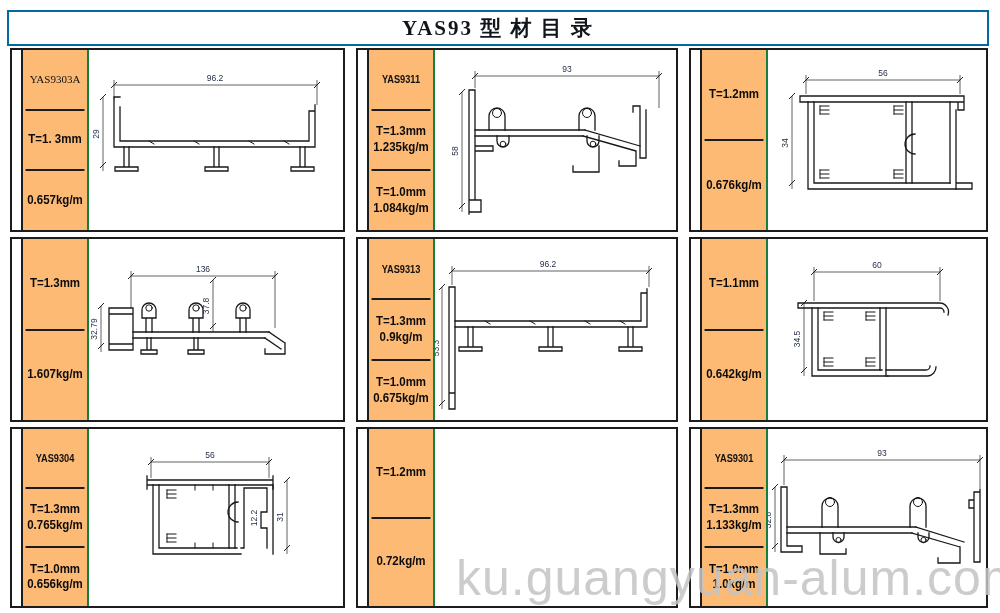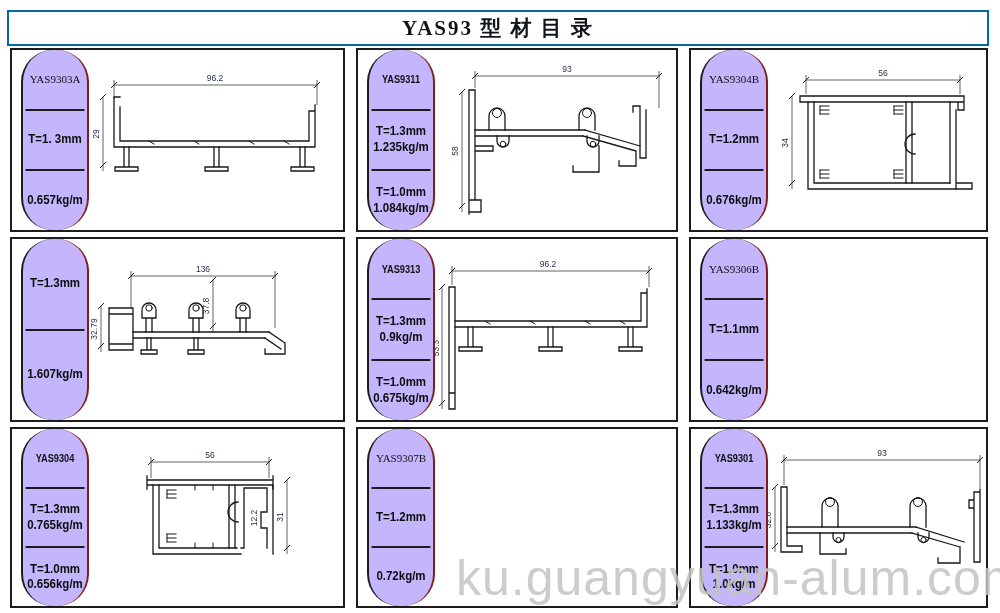--- a/index.html
+++ b/index.html
@@ -21,22 +21,22 @@
     position:absolute;left:10px;top:48px;width:978px;
     display:grid;grid-template-columns:335px 322px 299px;grid-template-rows:184px 185px 181px;
     column-gap:11px;row-gap:5px;
   }
   .cell{
     border:2px solid #1c1c1c;background:#fff;position:relative;
     display:flex;flex-direction:row;overflow:hidden;
   }
   .labels{
     width:64px;margin-left:9px;height:100%;flex:0 0 auto;
-    border-left:2px solid #1c1c1c;border-right:2px solid #7f1d1d;
-    display:flex;flex-direction:column;background:#c4b5fd;z-index:2;border-radius:32px;
+    border-left:2px solid #1c1c1c;border-right:2px solid #15803d;
+    display:flex;flex-direction:column;background:#fdba74;z-index:2;
   }
   .lab{
     flex:1 1 0;display:flex;align-items:center;justify-content:center;
     text-align:center;padding:1px 2px;overflow:hidden;
   }
   .lab + .lab{border-top:2px solid #1c1c1c;}
   .model{font-size:10.5px;letter-spacing:0;color:#101010;}
   .serif-model .model{font-family:"Liberation Serif",serif;font-weight:400;font-size:11px;}
   .sans-model .model{font-family:"Liberation Sans",sans-serif;font-weight:700;transform:scaleX(.88);}
   .spec{
@@ -116,21 +116,20 @@
             <circle class="ol2" cx="158" cy="90" r="2.8"></circle>
           <path class="ol" d="M164,92 V118 H138 V112"></path>
           <path class="ol" d="M150,76 L205,92 M148,82 L201,97 M201,97 V112 H184 V107"></path>
           <path class="ol" d="M205,92 V104 M205,60 V92 M211,56 V104 M205,104 H211 M205,60 V52 H198 V58"></path>
         </svg>
       </div>
     </div>
 
     <div class="cell serif-model">
       <div class="labels">
-        <div class="lab model">YAS9304B</div>
         <div class="lab spec">T=1.2mm</div>
         <div class="lab spec">0.676kg/m</div>
       </div>
       <div class="draw">
         <svg width="222" height="172" viewBox="0 0 222 172">
           <path class="dim" d="M38,26 H192 M38,21 V40 M192,21 V40 M24,42 V135"></path>
           <path class="tick" d="M35,29 l6,-6 M189,29 l6,-6 M21,45 l6,-6 M21,132 l6,-6"></path>
           <text class="dimtxt" x="115" y="22" text-anchor="middle">56</text>
           <text class="dimtxt" text-anchor="middle" transform="translate(20,89) rotate(-90)">34</text>
           <path class="ol" d="M32,42 H196 M32,48 H196 M32,42 V48 M196,42 V48 M190,48 V56 M196,48 V56 M190,56 H196"></path>
@@ -190,23 +189,36 @@
           <path class="ol2" d="M50,80 l5,3 M95,80 l5,3 M150,80 l5,3 M185,80 l5,3"></path>
           <path class="ol" d="M33,86 V106 M38,86 V106 M24,106 H47 M24,110 H47 M24,106 V110 M47,106 V110"></path>
           <path class="ol" d="M113,86 V106 M118,86 V106 M104,106 H127 M104,110 H127 M104,106 V110 M127,106 V110"></path>
           <path class="ol" d="M193,86 V106 M198,86 V106 M184,106 H207 M184,110 H207 M184,106 V110 M207,106 V110"></path>
         </svg>
       </div>
     </div>
 
     <div class="cell serif-model">
       <div class="labels">
-        <div class="lab model">YAS9306B</div>
         <div class="lab spec">T=1.1mm</div>
         <div class="lab spec">0.642kg/m</div>
+      </div>
+      <div class="draw">
+        <svg width="222" height="176" viewBox="0 0 222 176">
+          <path class="dim" d="M46,30 H172 M46,25 V59 M172,25 V59 M36,61 V134"></path>
+          <path class="tick" d="M43,33 l6,-6 M169,33 l6,-6 M33,64 l6,-6 M33,131 l6,-6"></path>
+          <text class="dimtxt" x="109" y="26" text-anchor="middle">60</text>
+          <text class="dimtxt" text-anchor="middle" transform="translate(32,97) rotate(-90)">34.5</text>
+          <path class="ol" d="M30,61 H172 M30,66 H172 M30,61 V66 M172,61 A9,9 0 0 1 180,73 M172,66 A4,4 0 0 1 176,70"></path>
+          <path class="ol" d="M44,66 V134 M50,66 V128 M44,134 H120 M50,128 H114"></path>
+          <path class="ol" d="M112,66 V128 M118,66 V134"></path>
+          <path class="ol" d="M118,128 H158 M120,134 H160 M160,134 A9,9 0 0 0 168,125 M158,128 A4,4 0 0 0 162,124"></path>
+          <path class="ol2" d="M56,70 h9 M56,74 h9 M56,78 h9 M56,70 v8 M56,116 h9 M56,120 h9 M56,124 h9 M56,116 v8"></path>
+          <path class="ol2" d="M98,70 h9 M98,74 h9 M98,78 h9 M98,70 v8 M98,116 h9 M98,120 h9 M98,124 h9 M98,116 v8"></path>
+        </svg>
       </div>
     </div>
 
     <div class="cell sans-model">
       <div class="labels">
         <div class="lab model">YAS9304</div>
         <div class="lab spec">T=1.3mm
 0.765kg/m</div>
         <div class="lab spec">T=1.0mm
 0.656kg/m</div>
@@ -225,21 +237,20 @@
           <path class="ol" d="M149,72 A10,10 0 0 0 149,92"></path>
           <path class="ol" d="M155,58 H178 M155,58 V118 M155,118 H152 M178,58 V82 M178,98 V118 M184,55 V124 M178,82 H172 M178,98 H172 M172,82 V98"></path>
           <path class="ol2" d="M78,60 h9 M78,64 h9 M78,68 h9 M78,60 v8 M78,104 h9 M78,108 h9 M78,112 h9 M78,104 v8"></path>
           <path class="ol2" d="M106,55 v5 M124,55 v5 M106,113 v5 M124,113 v5"></path>
         </svg>
       </div>
     </div>
 
     <div class="cell serif-model">
       <div class="labels">
-        <div class="lab model">YAS9307B</div>
         <div class="lab spec">T=1.2mm</div>
         <div class="lab spec">0.72kg/m</div>
       </div>
     </div>
 
     <div class="cell sans-model">
       <div class="labels">
         <div class="lab model">YAS9301</div>
         <div class="lab spec">T=1.3mm
 1.133kg/m</div>

